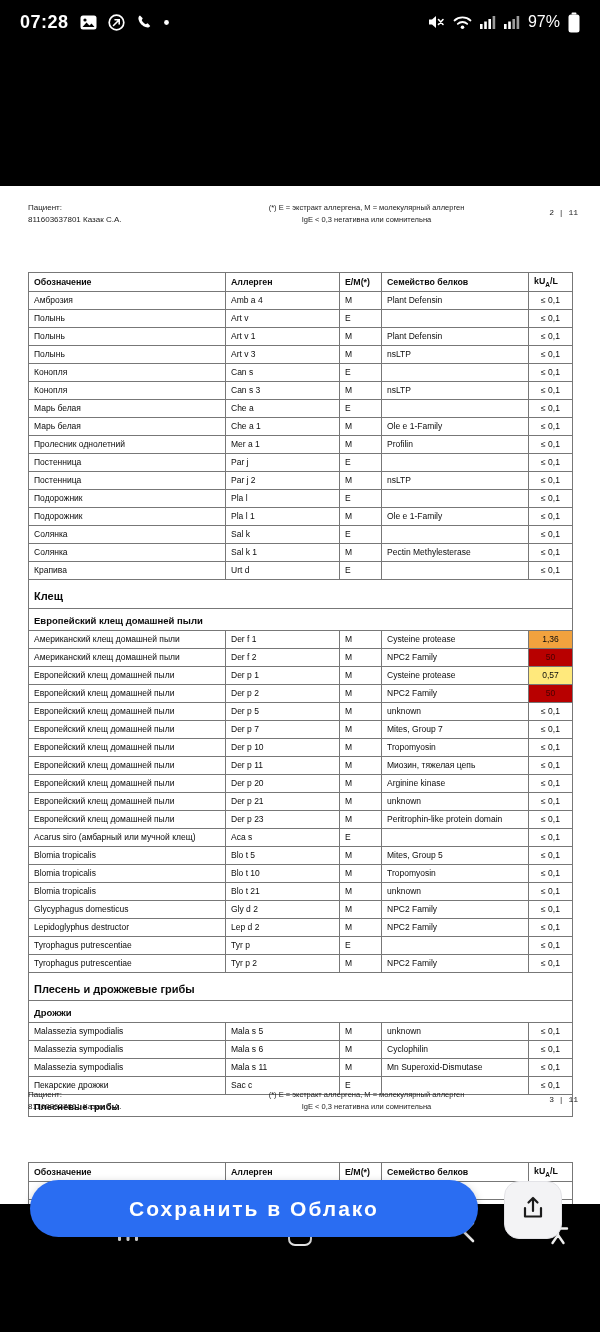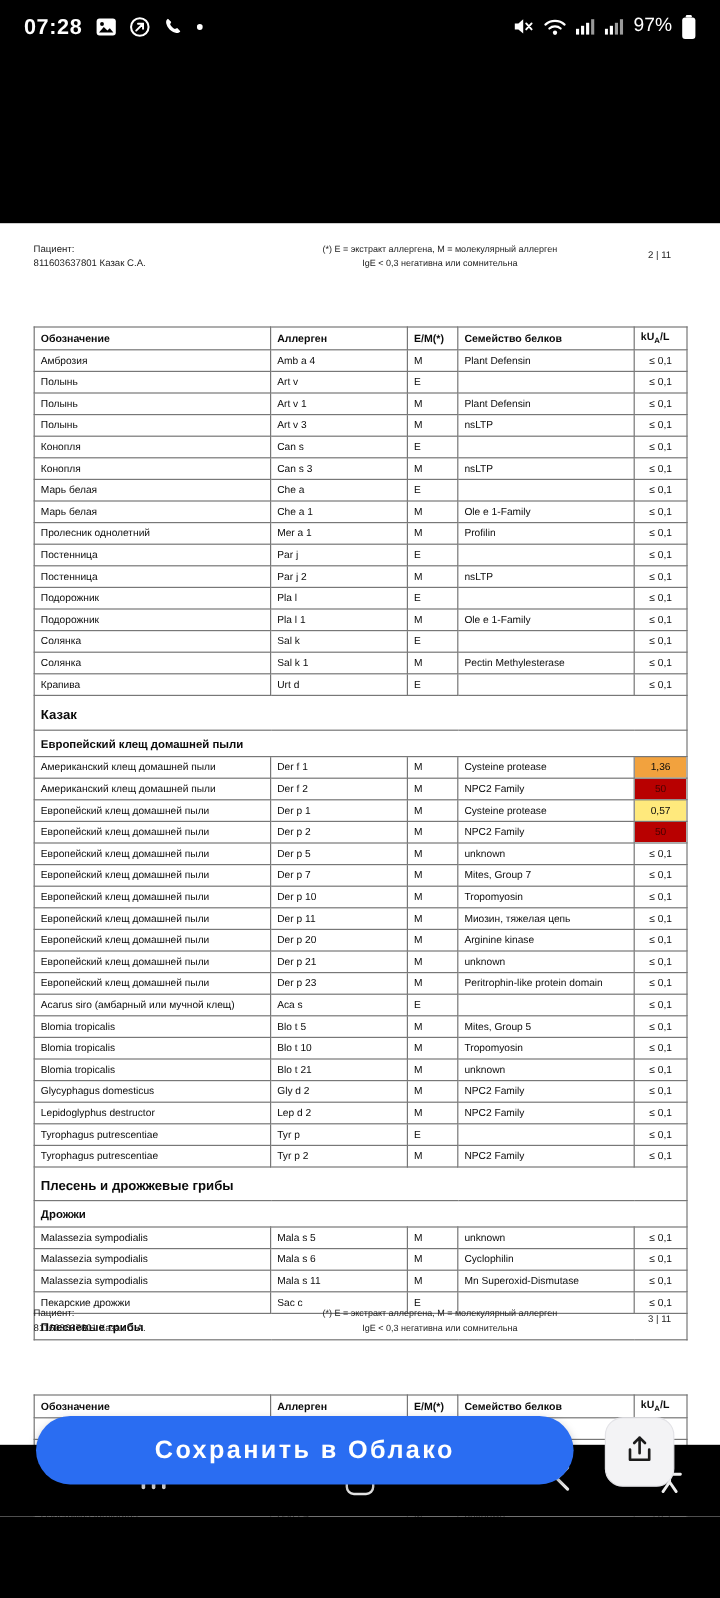--- a/index.html
+++ b/index.html
@@ -39,21 +39,21 @@
   .menu-button .dot { width:4.5px; height:4.5px; border-radius:50%; background:#fff; }
 
   
   .pdf-area {
     position:absolute; top:186px; left:0; width:600px; height:1086px;
     background:#fff; overflow:hidden; color:#111;
   }
   .doc-header { position:absolute; left:28px; width:550px; display:flex; align-items:flex-start; }
   .doc-header .patient { width:165px; font-size:8px; line-height:1.5; color:#222; }
   .doc-header .note { flex:1; text-align:center; font-size:7.5px; line-height:1.55; color:#222; }
-  .doc-header .pageno { width:38px; text-align:left; font-size:8px; padding-top:6px; color:#222; }
+  .doc-header .pageno { width:38px; text-align:right; font-size:8px; padding-top:6px; color:#222;font-family:Liberation Mono, monospace; }
   .doc-header-2 { top:16px; }
   .doc-footer-2 { top:903px; }
 
   table.report {
     position:absolute; left:28px; width:544px;
     border-collapse:collapse; table-layout:fixed; background:#fff;
   }
   .table2 { top:86px; }
   .table3 { top:976px; }
   col.c-name { width:197px; } col.c-all { width:114px; } col.c-em { width:42px; }
@@ -306,21 +306,21 @@
             <td class="val">≤ 0,1</td>
           </tr>
           <tr>
             <td>Крапива</td>
             <td>Urt d</td>
             <td>E</td>
             <td></td>
             <td class="val">≤ 0,1</td>
           </tr>
           <tr>
-            <td colspan="5" class="section">Казак</td>
+            <td colspan="5" class="section">Клещ</td>
           </tr>
           <tr>
             <td colspan="5" class="subsection">Европейский клещ домашней пыли</td>
           </tr>
           <tr>
             <td>Американский клещ домашней пыли</td>
             <td>Der f 1</td>
             <td>M</td>
             <td>Cysteine protease</td>
             <td class="val hl-orange">1,36</td>

